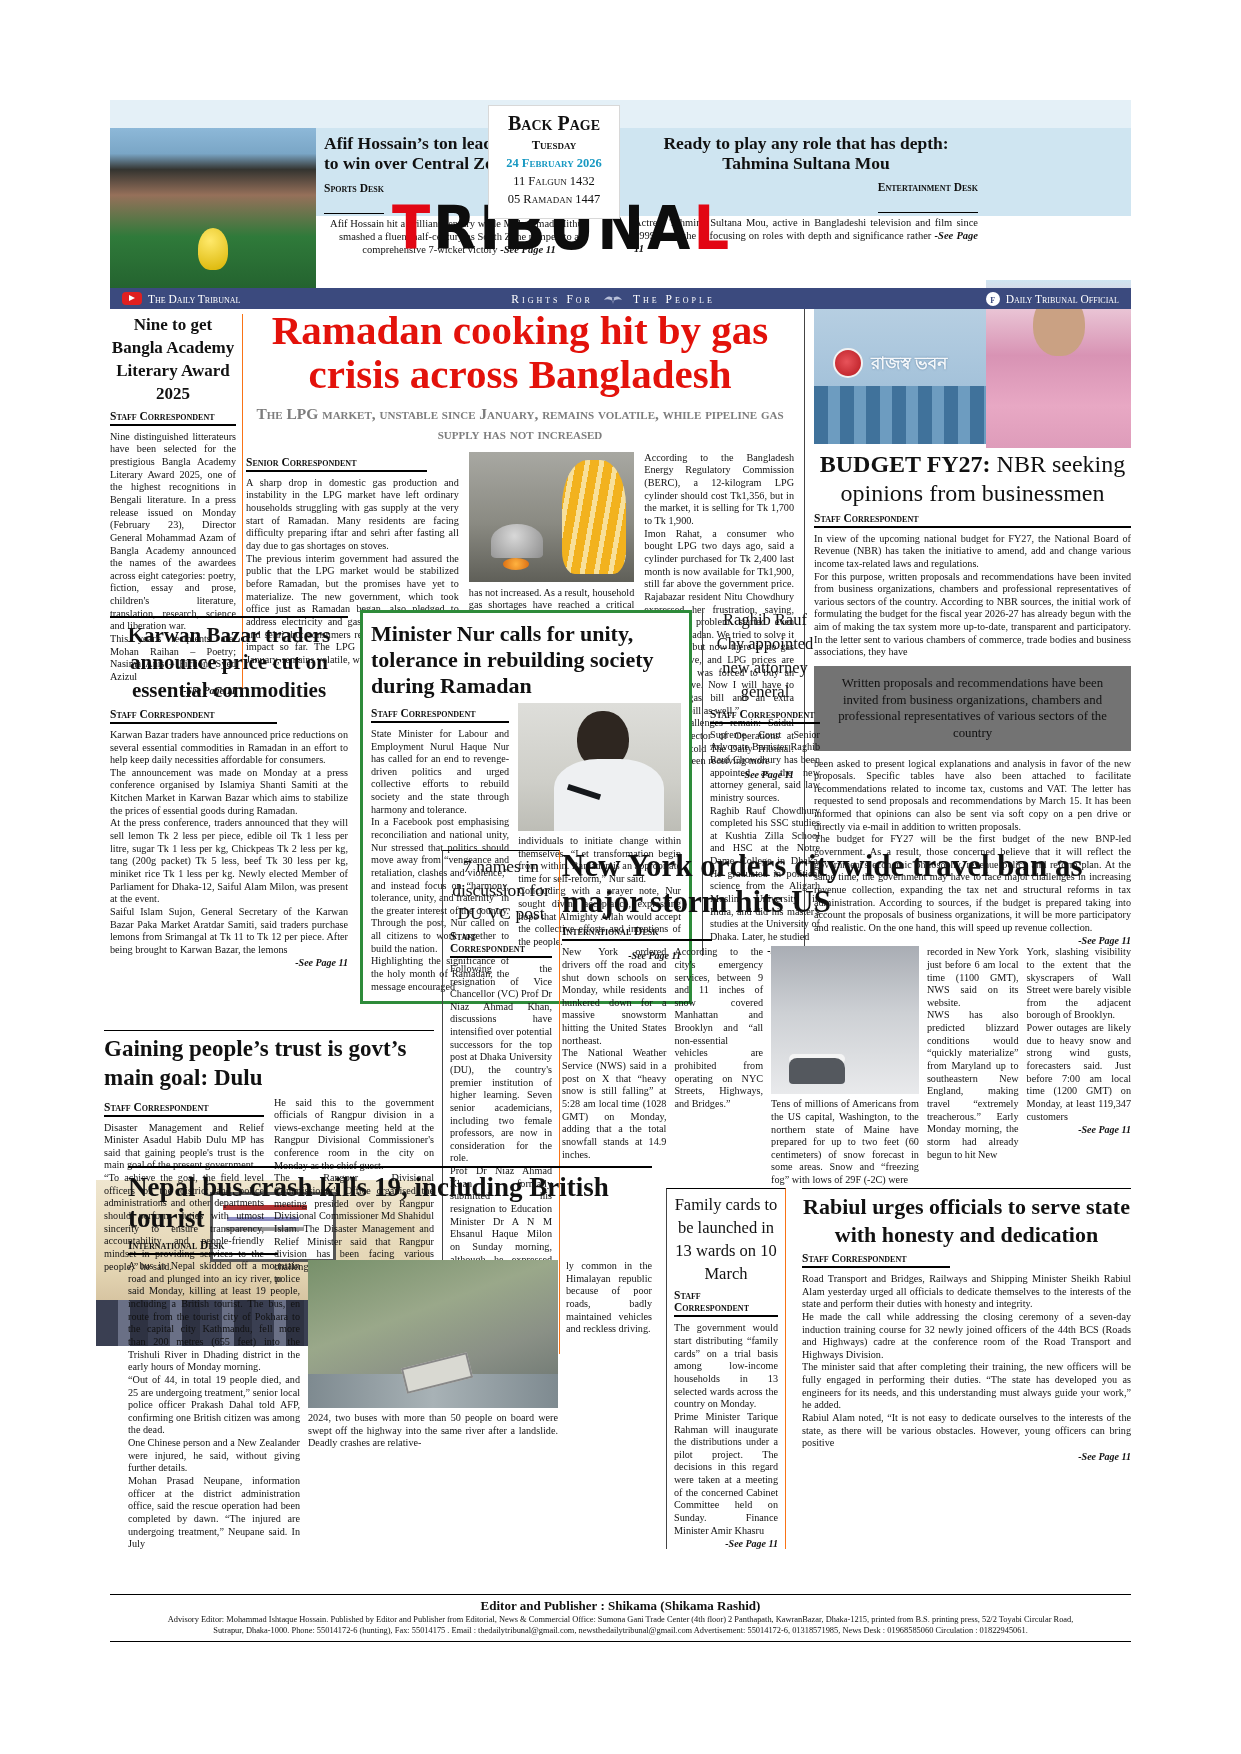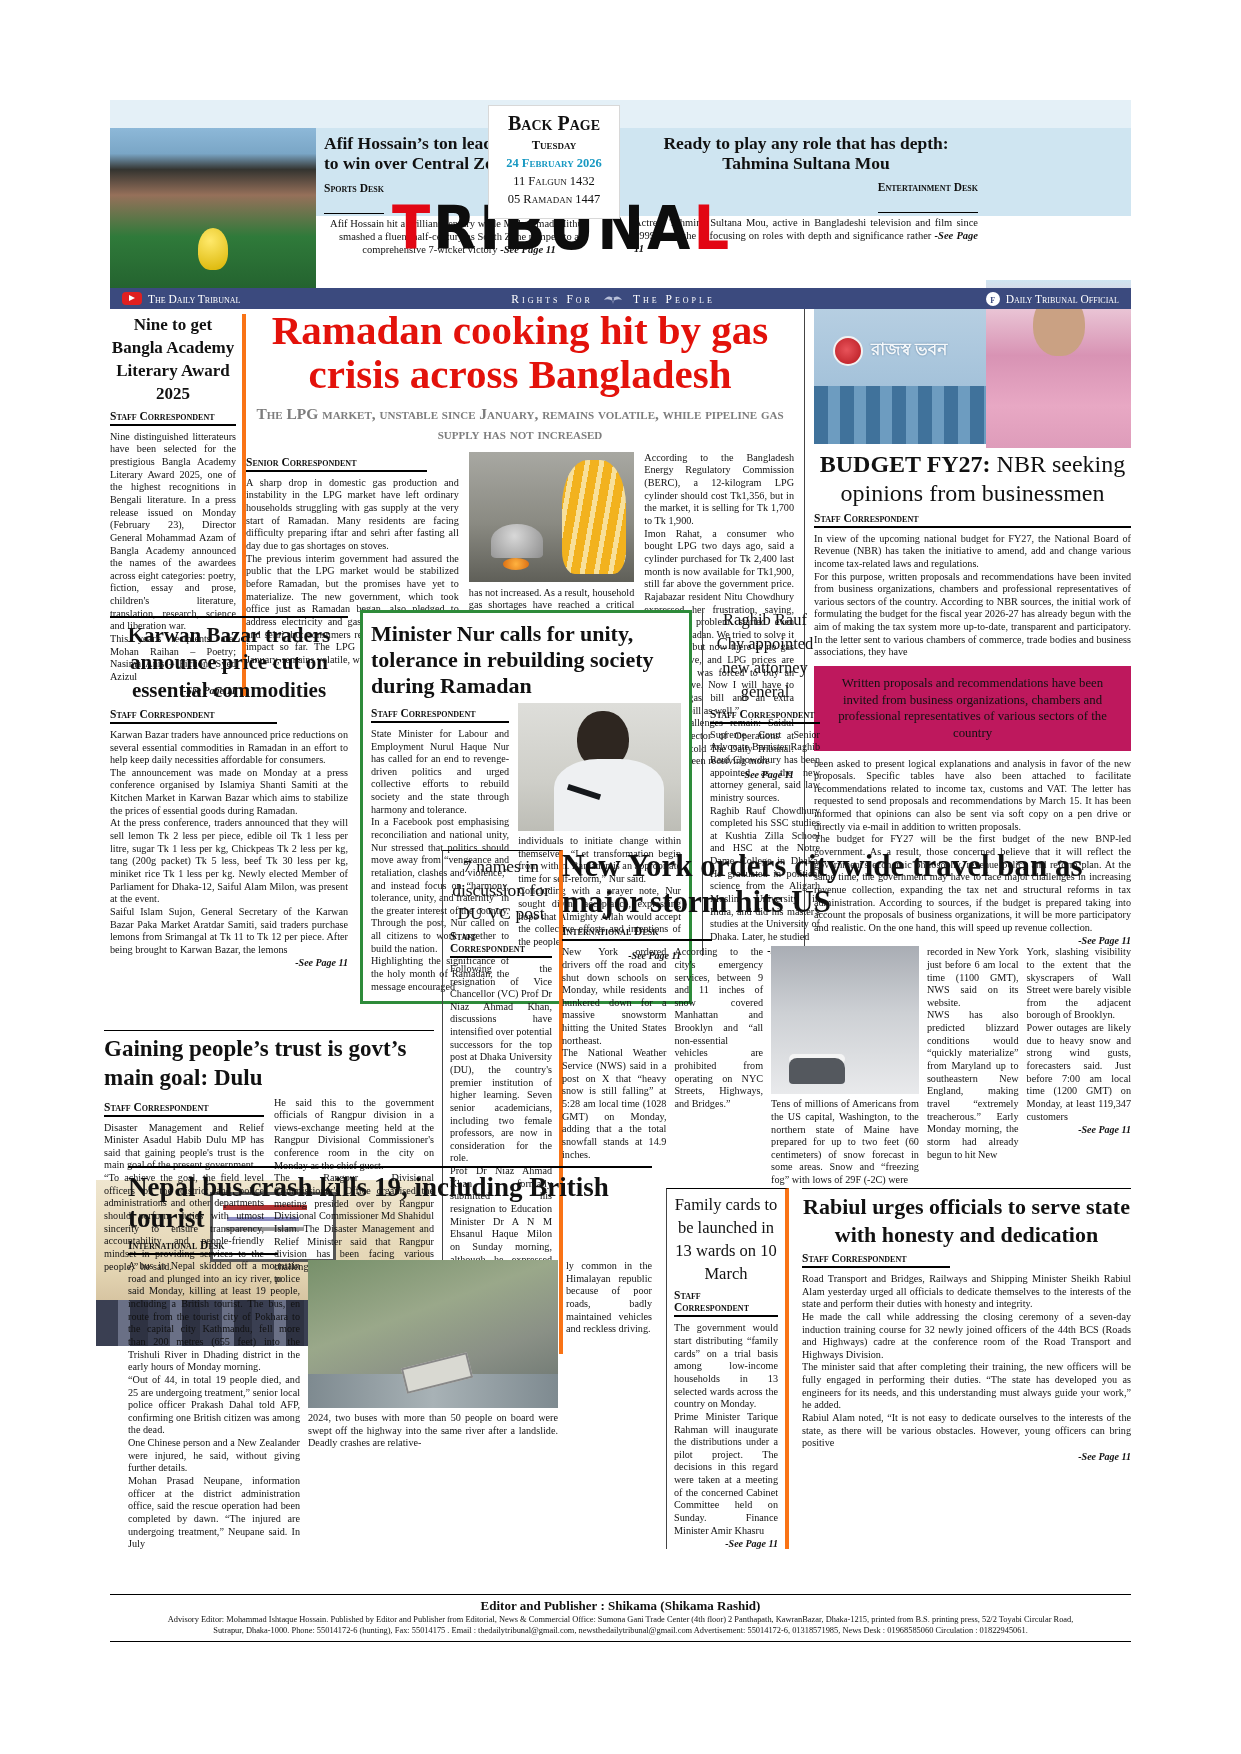--- a/index.html
+++ b/index.html
@@ -40,21 +40,21 @@
   .sari{position:absolute;right:8px;top:8px;width:64px;height:114px;border-radius:40% 40% 20% 20%;
         background:repeating-linear-gradient(100deg,#f2b21e 0 9px,#f8e09a 9px 14px);}
   .pot{position:absolute;left:22px;bottom:24px;width:52px;height:34px;border-radius:50% 50% 10% 10%;
        background:radial-gradient(circle at 45% 35%,#d8d8d8,#8e8e8e);}
   .flame{position:absolute;left:34px;bottom:12px;width:26px;height:12px;border-radius:50%;
        background:radial-gradient(circle,#ffb340,#d96b10);}
   .ph-nbr{width:100%;height:138px;
      background:linear-gradient(180deg,#b7cfe2 0%,#a4c2da 58%,#4a7da6 58%,#4a7da6 100%);}
   .glass{position:absolute;left:0;bottom:0;width:100%;height:42%;
      background:repeating-linear-gradient(90deg,#40729b 0 14px,#6d9cc0 14px 26px);}
-  .nbr-signband{position:absolute;left:6%;top:22%;width:88%;height:30%;display:flex;align-items:flex-start;gap:8px;}
+  .nbr-signband{position:absolute;left:6%;top:22%;width:88%;height:30%;display:flex;align-items:flex-end;gap:8px;}
   .nbr-logo{width:26px;height:26px;border-radius:50%;background:radial-gradient(circle at 45% 45%,#e8535a,#b5171e);
      border:2px solid #f2f2f2;flex:0 0 auto;}
   .nbr-text{color:#f4f7fa;font-weight:bold;font-size:17px;text-shadow:0 0 2px #5a7f9f;}
   .ph-nur{width:100%;height:128px;
      background:linear-gradient(180deg,#dededa 0%,#cfcfc9 60%,#bdbdb6 100%);}
   .nur-head{position:absolute;left:36%;top:8px;width:52px;height:58px;border-radius:48%;background:#2e2620;}
   .nur-body{position:absolute;left:22%;top:56px;width:110px;height:72px;border-radius:40% 40% 0 0;background:#eef0f2;}
   .mic2{position:absolute;left:30%;top:86px;width:34px;height:6px;background:#15181c;transform:rotate(18deg);}
   .ph-conf{left:-14px;top:752px;width:334px;height:166px;
      background:linear-gradient(180deg,#efe6cf 0%,#e3d4b2 55%,#c3ac88 100%);}
@@ -89,25 +89,25 @@
   .yt{width:20px;height:13px;border-radius:4px;background:#e02020;position:relative;}
   .yt::after{content:"";position:absolute;left:7px;top:3px;border-left:6px solid #fff;
      border-top:3.5px solid transparent;border-bottom:3.5px solid transparent;}
   .fb{width:14px;height:14px;border-radius:50%;background:#fff;color:#3b4a7e;font-weight:bold;
      font-size:11px;text-align:center;line-height:14px;font-family:"Liberation Serif",serif;}
   .eagle{width:20px;height:14px;opacity:.85;}
   
   .lead-hl{font-size:41px;color:#e3120b;text-align:center;font-weight:bold;line-height:1.08;}
   .lead-sub{font-variant:small-caps;color:#7d7d7d;font-weight:bold;font-size:15.5px;
      text-align:center;line-height:1.3;margin-top:7px;}
-  .pullquote{background:#be185d;padding:9px 10px;text-align:center;font-size:12.8px;
+  .pullquote{background:#737373;padding:9px 10px;text-align:center;font-size:12.8px;
      line-height:1.3;margin:7px 0;}
   .greenbox{border:3px solid #2e8b3a;padding:8px;box-sizing:border-box;background:#fff;}
   .vrule-l{border-left:1px solid #444;}
-  .vrule-r{border-right:4px solid #f97316;}
+  .vrule-r{border-right:1px solid #f97316;}
   .toprule{border-top:2px solid #000;padding-top:4px;}
   .toprule-thin{border-top:1.5px solid #000;padding-top:4px;}
   
   .footer{top:1494px;left:0;width:1021px;border-top:1.5px solid #000;border-bottom:1.5px solid #000;
      text-align:center;padding:3px 0 4px;}
   .f1{font-size:13px;font-weight:bold;}
   .f2{font-size:8.4px;line-height:1.35;}
 </style>
 </head>
 <body>

